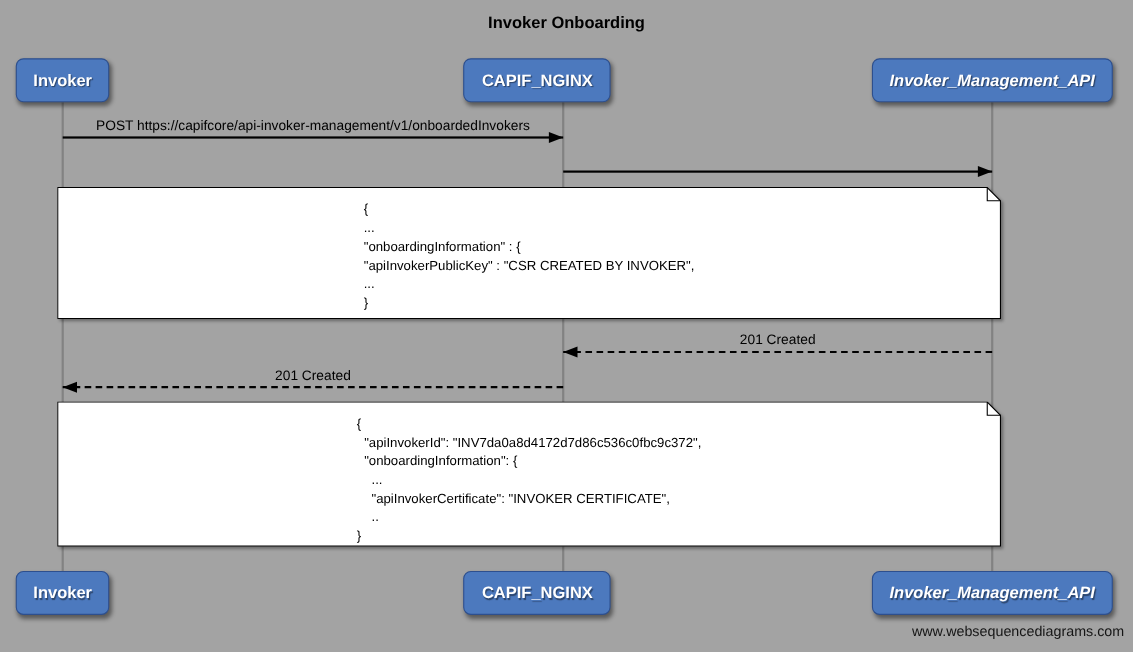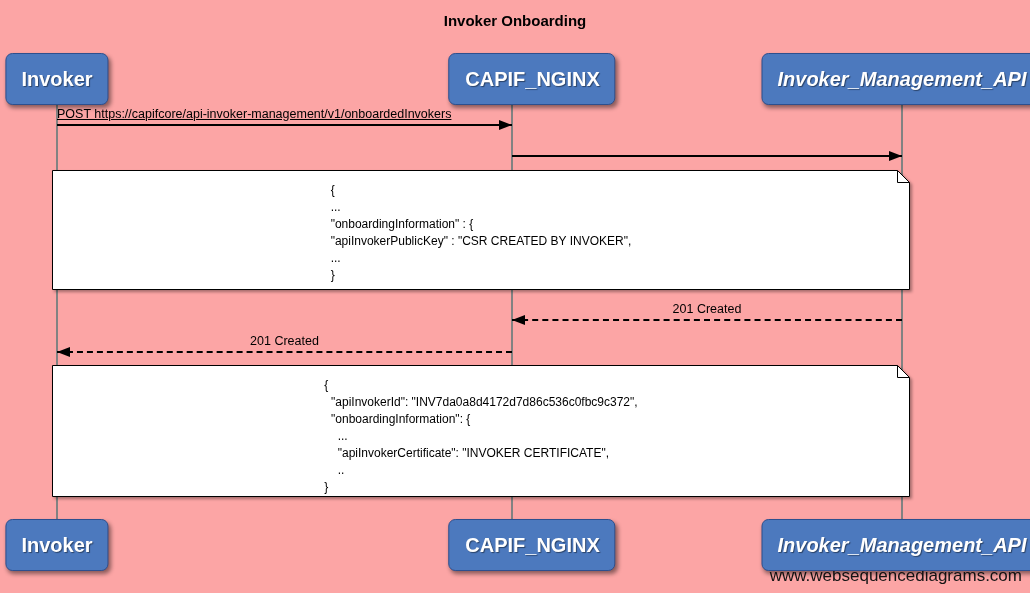--- a/index.html
+++ b/index.html
@@ -1,51 +1,51 @@
 <!DOCTYPE html>
 <html><head>
 <meta charset="utf-8">
 <style>
   html,body { margin:0; padding:0; background:#fff; }
   #canvas {
-    position:relative; width:1030px; height:593px; background:#fca5a5;
+    position:relative; width:1030px; height:593px; background:#a3a3a3;
     font-family:"Liberation Sans", sans-serif; overflow:hidden;
   }
   .title {
     position:absolute; top:12px; left:0; width:100%;
     text-align:center; font-size:15px; font-weight:bold; color:#000;
   }
   .lifeline {
     position:absolute; top:93px; height:426px; width:2px;
     background:#828282; z-index:1;
   }
   .ll-a { left:56px; } .ll-b { left:511px; } .ll-c { left:901px; }
   .actor {
-    position:absolute; height:52px; transform:translateX(-50%);
+    position:absolute; height:40px; transform:translateX(-50%);
     background:#4c79be; border:1px solid #2d4f8e; border-radius:7px;
     box-shadow:2px 3px 4px rgba(0,0,0,0.45);
-    color:#fff; font-size:20px; font-weight:bold;
+    color:#fff; font-size:15px; font-weight:bold;
     text-shadow:1px 1px 1px rgba(0,0,0,0.45);
     display:flex; align-items:center; justify-content:flex-end;
     padding:0 15px; white-space:nowrap; z-index:2; box-sizing:border-box;
   }
   .row-top { top:53px; } .row-bottom { top:519px; }
-  .ax-a { left:57px; } .ax-b { left:532px;padding-left:16px; } .ax-c { left:902px;font-style:italic; }
+  .ax-a { left:57px; } .ax-b { left:488px;padding-left:16px; } .ax-c { left:902px;font-style:italic; }
   .msg-label {
     position:absolute; text-align:center; font-size:12.5px; color:#000;
     z-index:3; white-space:nowrap;
   }
   .msg-line { position:absolute; height:0; z-index:3; }
   .solid  { border-top:2px solid #000; }
   .dashed { border-top:2px dashed #000; }
   .head { position:absolute; width:0; height:0; z-index:4;
     border-top:5px solid transparent; border-bottom:5px solid transparent; }
   .head-right { border-left:13px solid #000; }
   .head-left  { border-right:13px solid #000; }
-  .m1-label { left:57px;  width:384px; top:107px;text-decoration:underline; }
+  .m1-label { left:57px;  width:455px; top:107px; }
   .m1-line  { left:57px;  width:455px; top:124px; }
   .m1-head  { left:499px; top:120px; }
   .m2-label { left:512px; width:390px; top:138px; }
   .m2-line  { left:512px; width:390px; top:155px; }
   .m2-head  { left:889px; top:151px; }
   .m3-label { left:512px; width:390px; top:302px; }
   .m3-line  { left:512px; width:390px; top:319px; }
   .m3-head  { left:512px; top:315px; }
   .m4-label { left:57px;  width:455px; top:334px; }
   .m4-line  { left:57px;  width:455px; top:351px; }
@@ -56,21 +56,21 @@
   .note svg { position:absolute; left:0; top:0;
     filter:drop-shadow(2px 2px 1.5px rgba(0,0,0,0.35)); }
   .note-text {
     position:absolute; left:0; top:12px; width:100%;
   }
   .note-block { width:fit-content; margin:0 auto; text-align:left; }
   .note-line {
     font-size:12px; line-height:17px; color:#000; white-space:pre;
   }
   .watermark {
-    position:absolute; right:8px; top:566px; font-size:17px; color:#151515;text-align:center;
+    position:absolute; right:8px; top:566px; font-size:13px; color:#151515;text-align:center;
   }
 </style>
 </head>
 <body>
 
 <div id="canvas">
 
   <div class="title">Invoker Onboarding</div>
 
   <div class="lifeline ll-a"></div>

